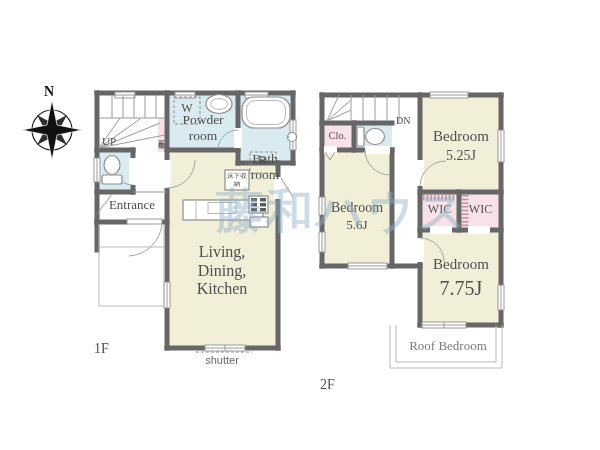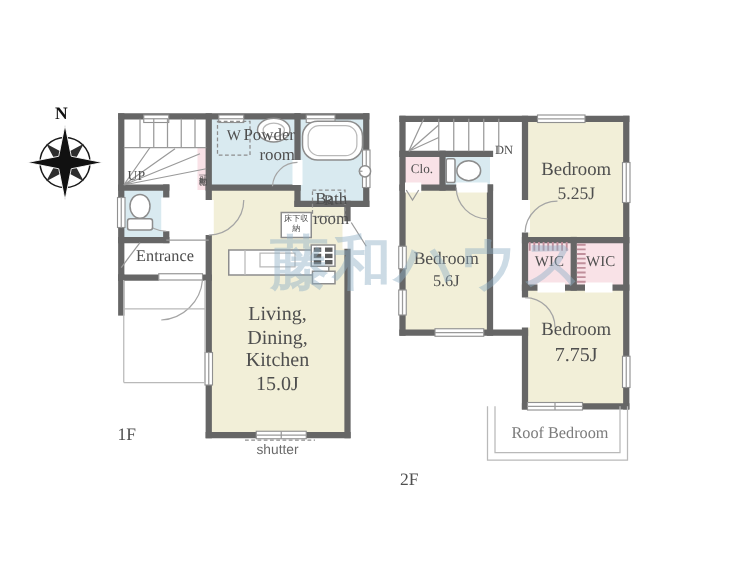--- a/index.html
+++ b/index.html
@@ -251,46 +251,45 @@
   </g>
 </svg>
 
 <div id="watermark" style="left:192px;top:188px;margin-left:24px;">藤和ハウス</div>
 
 <div class="lbl" style="left:44px;top:84px;font-size:14px;font-weight:bold;color:#111;">N</div>
 
 <div class="lbl" style="left:94px;top:341px;font-size:14px;">1F</div>
 <div class="lbl" style="left:102px;top:135px;font-size:11px;">UP</div>
 <div class="lbl" style="left:99px;top:198px;width:66px;font-size:13px;">Entrance</div>
-<div class="lbl" style="left:170px;top:100px;width:66px;font-size:13.5px;text-align:right;">Powder room</div>
+<div class="lbl" style="left:170px;top:112px;width:66px;font-size:13.5px;">Powder room</div>
 <div class="lbl" style="left:240px;top:127px;width:50px;font-size:13.5px;margin-top:24px;">Bath room</div>
 <div class="lbl" style="left:180px;top:102px;width:14px;font-size:12px;">W</div>
 <div class="lbl" style="left:256px;top:154px;width:14px;font-size:12px;">R</div>
 <div class="lbl vert" style="left:158px;top:119px;font-size:6.5px;height:34px;">可動棚</div>
 <div class="lbl" style="left:226px;top:172px;width:22px;font-size:6.5px;line-height:1.3;">床下収納</div>
 <div class="lbl" style="left:177px;top:243px;width:90px;font-size:16px;line-height:1.17;">
   <span class="blk">Living,</span>
   <span class="blk">Dining,</span>
   <span class="blk">Kitchen</span>
-  <span class="blk">15.0J</span>
 </div>
 <div class="lbl sans" style="left:192px;top:354px;width:60px;font-size:11px;color:#6a6a6a;">shutter</div>
 
 <div class="lbl" style="left:320px;top:341px;font-size:14px;margin-top:36px;">2F</div>
 <div class="lbl" style="left:396px;top:115px;font-size:10px;">DN</div>
 <div class="lbl" style="left:322px;top:130px;width:31px;font-size:10.5px;">Clo.</div>
 <div class="lbl" style="left:421px;top:127px;width:80px;font-size:15px;line-height:1.3;">
   <span class="blk">Bedroom</span>
   <span class="blk" style="font-size:14px;">5.25J</span>
 </div>
 <div class="lbl" style="left:326px;top:199px;width:62px;font-size:14px;line-height:1.25;">
   <span class="blk">Bedroom</span>
   <span class="blk" style="font-size:13px;">5.6J</span>
 </div>
 <div class="lbl" style="left:421px;top:255px;width:80px;font-size:15px;line-height:1.3;">
   <span class="blk">Bedroom</span>
-  <span class="blk" style="font-size:16px;">7.75J</span>
+  <span class="blk" style="font-size:20px;">7.75J</span>
 </div>
 <div class="lbl" style="left:423px;top:203px;width:33px;font-size:12px;">WIC</div>
 <div class="lbl" style="left:463px;top:203px;width:35px;font-size:12px;">WIC</div>
 <div class="lbl" style="left:394px;top:339px;width:108px;font-size:13px;color:#7c7c7c;">Roof Bedroom</div>
 
 </div>
 
 </body></html>

